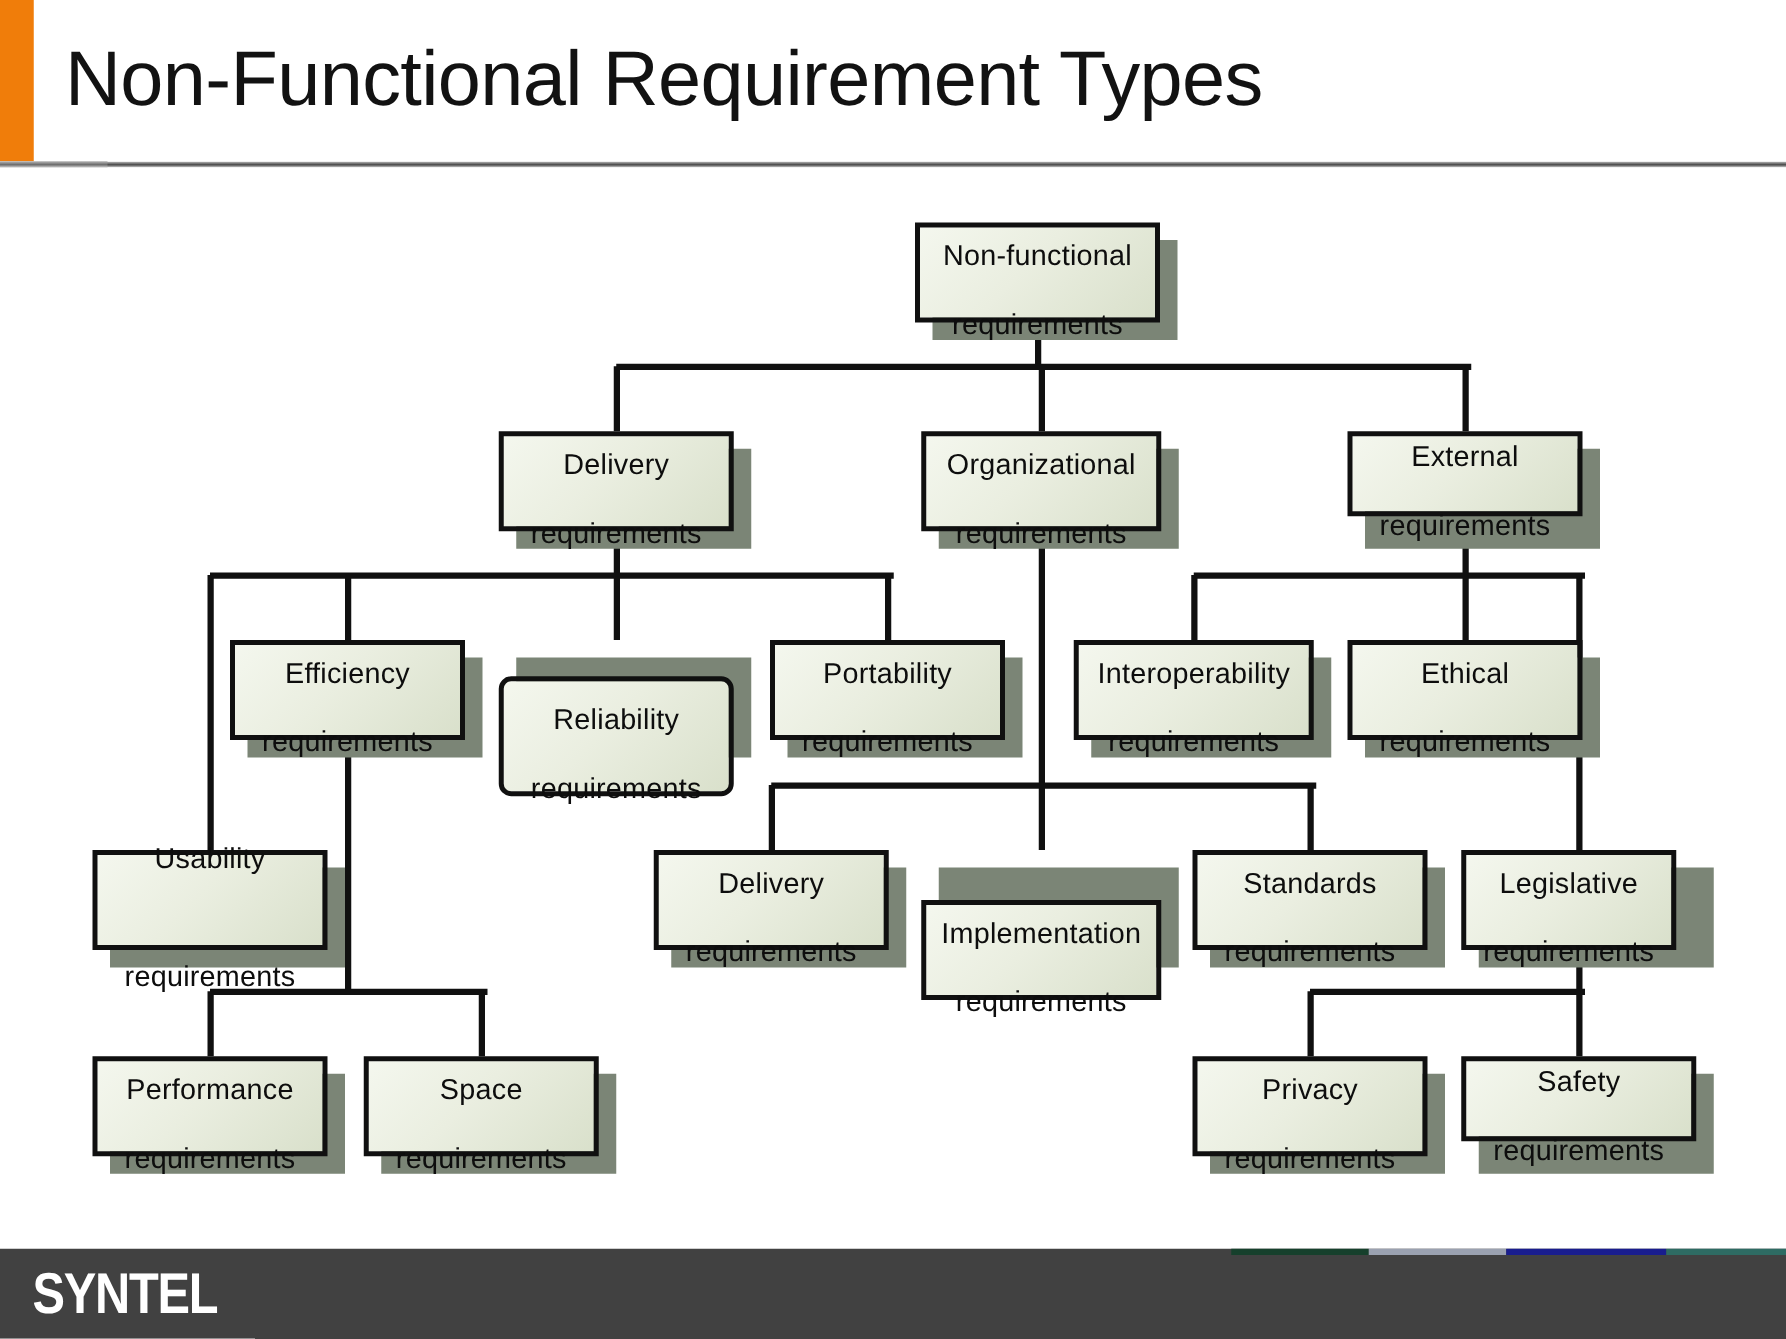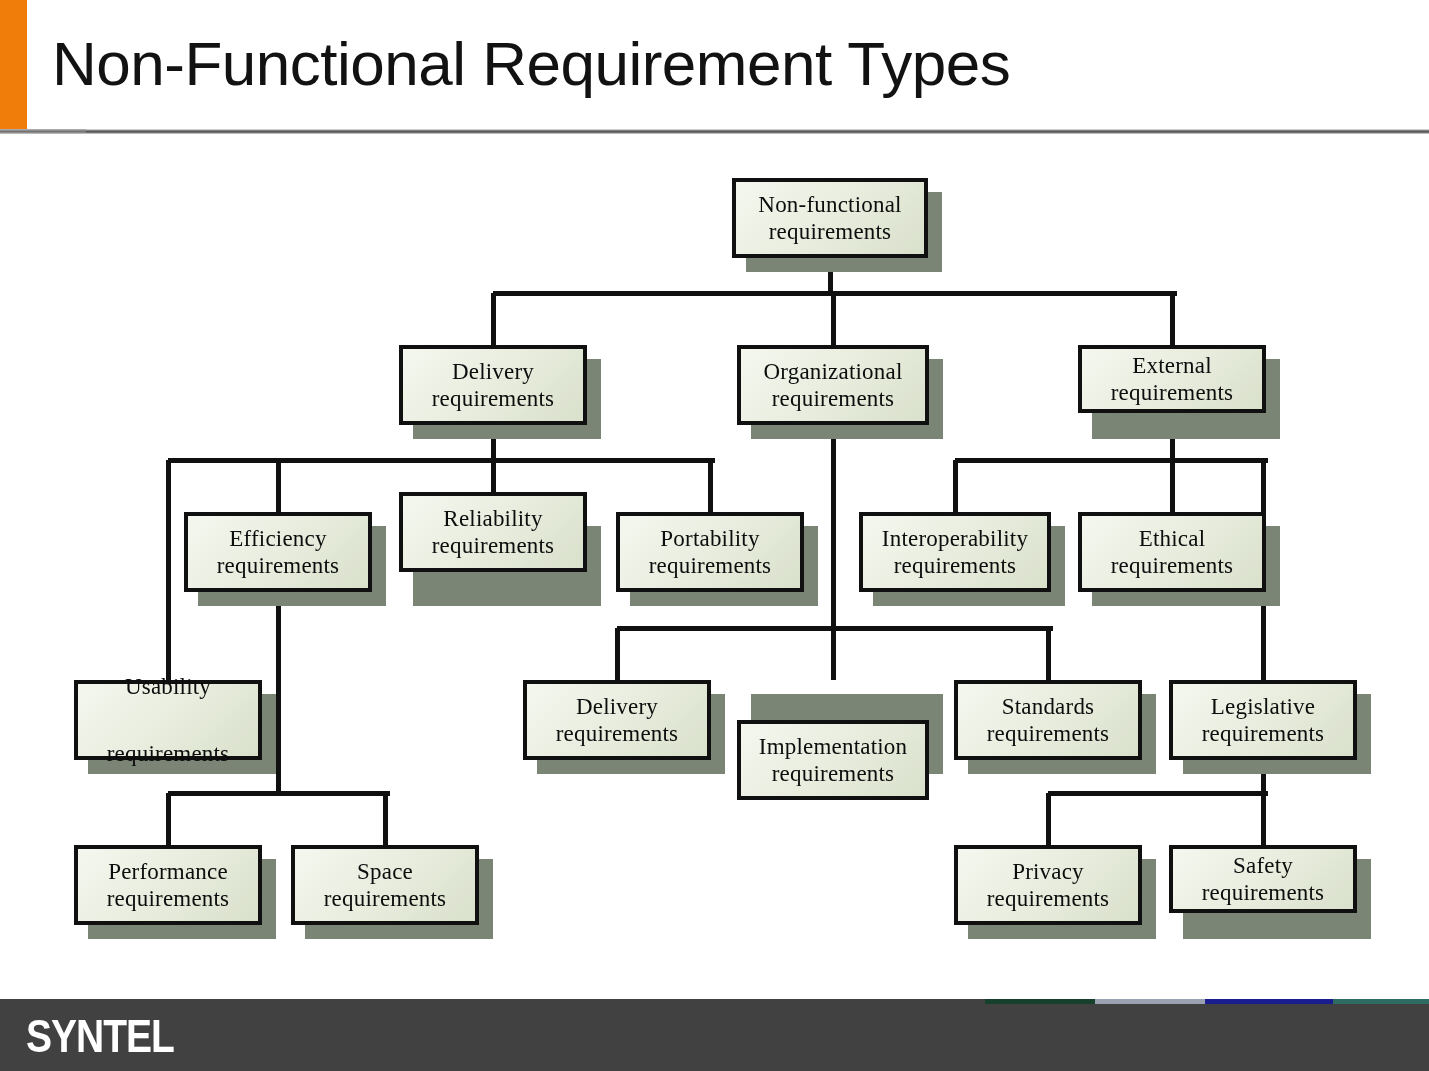--- a/index.html
+++ b/index.html
@@ -62,26 +62,27 @@
     box-sizing: border-box;
     border: 4px solid #101010;
     background: linear-gradient(135deg, #f4f7ee 0%, #eaeee0 45%, #d9e0cb 100%);
     display: flex;
     flex-direction: column;
     align-items: center;
     justify-content: center;
     z-index: 5;
   }
   .node .ln {
-    font-family: Liberation Serif, serif;
+    font-family: Liberation Sans, sans-serif;
     font-size: 23px;
     color: #0d0d0d;
     line-height: 1.18;
     white-space: nowrap;
     letter-spacing: 0.2px;
+    margin-top: 28px;
   }
   .shadow {
     position: absolute;
     background: #7b8576;
     z-index: 3;
   }
   .link {
     position: absolute;
     background: #101010;
     z-index: 2;
@@ -185,21 +186,21 @@
     <div class="node" style="left: 1078px; top: 345px; width: 188px; height: 68px;">
       <div class="ln">External</div>
       <div class="ln">requirements</div>
     </div>
     <div class="shadow" style="left: 198px; top: 526px; width: 188px; height: 80px;"></div>
     <div class="node" style="left: 184px; top: 512px; width: 188px; height: 80px;">
       <div class="ln">Efficiency</div>
       <div class="ln">requirements</div>
     </div>
     <div class="shadow" style="left: 413px; top: 526px; width: 188px; height: 80px;"></div>
-    <div class="node" style="left: 399px; top: 492px; width: 188px; height: 80px;">
+    <div class="node" style="left: 399px; top: 541px; width: 188px; height: 96px; border-radius: 10px;">
       <div class="ln">Reliability</div>
       <div class="ln">requirements</div>
     </div>
     <div class="shadow" style="left: 630px; top: 526px; width: 188px; height: 80px;"></div>
     <div class="node" style="left: 616px; top: 512px; width: 188px; height: 80px;">
       <div class="ln">Portability</div>
       <div class="ln">requirements</div>
     </div>
     <div class="shadow" style="left: 873px; top: 526px; width: 192px; height: 80px;"></div>
     <div class="node" style="left: 859px; top: 512px; width: 192px; height: 80px;">
@@ -225,21 +226,21 @@
     <div class="node" style="left: 737px; top: 720px; width: 192px; height: 80px;">
       <div class="ln">Implementation</div>
       <div class="ln">requirements</div>
     </div>
     <div class="shadow" style="left: 968px; top: 694px; width: 188px; height: 80px;"></div>
     <div class="node" style="left: 954px; top: 680px; width: 188px; height: 80px;">
       <div class="ln">Standards</div>
       <div class="ln">requirements</div>
     </div>
     <div class="shadow" style="left: 1183px; top: 694px; width: 188px; height: 80px;"></div>
-    <div class="node" style="left: 1169px; top: 680px; width: 188px; height: 80px;">
+    <div class="node" style="left: 1169px; top: 680px; width: 172px; height: 80px;">
       <div class="ln">Legislative</div>
       <div class="ln">requirements</div>
     </div>
     <div class="shadow" style="left: 88px; top: 859px; width: 188px; height: 80px;"></div>
     <div class="node" style="left: 74px; top: 845px; width: 188px; height: 80px;">
       <div class="ln">Performance</div>
       <div class="ln">requirements</div>
     </div>
     <div class="shadow" style="left: 305px; top: 859px; width: 188px; height: 80px;"></div>
     <div class="node" style="left: 291px; top: 845px; width: 188px; height: 80px;">

